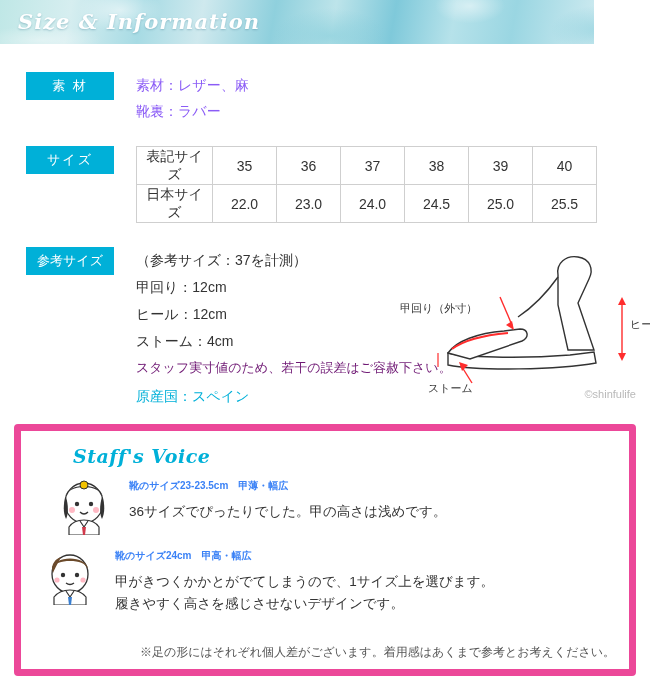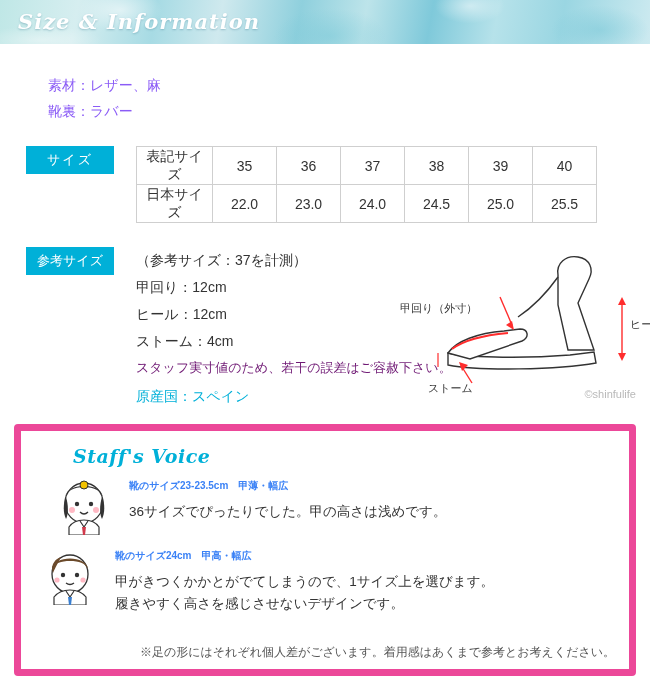--- a/index.html
+++ b/index.html
@@ -10,21 +10,21 @@
     background: #ffffff;
     color: #333333;
     position: relative;
     overflow: hidden;
     font-size: 13px;
   }
 
   
   .header {
     position: relative;
-    width: 650px; height: 44px;
+    width: 594px; height: 44px;
     background: linear-gradient(100deg,#bfe7e6 0%, #d6eef0 12%, #a7dbe4 24%, #cfe9ee 34%,
                 #8fd0dd 46%, #bde4ea 56%, #7fc9da 66%, #b6e2ea 76%, #9ad6e2 86%, #cdeaf0 100%);
     overflow: hidden;
   }
   .header:before {
     content:"";
     position:absolute; inset:0;
     background:
       radial-gradient(ellipse 60px 30px at 120px 10px, rgba(255,255,255,.55), transparent 70%),
       radial-gradient(ellipse 80px 40px at 330px 36px, rgba(120,200,215,.5), transparent 70%),
@@ -141,20 +141,21 @@
   .avatar { width: 58px; height: 58px; flex: 0 0 58px; }
 </style>
 </head>
 <body>
 
 <div class="header">
   <div class="header-title">Size &amp; Information</div>
 </div>
 
 <div class="section sec-material">
+  <div class="chip">素 材</div>
   <div class="sec-body">
     <div class="mat-line">素材：レザー、麻</div>
     <div class="mat-line">靴裏：ラバー</div>
   </div>
 </div>
 
 <div class="section sec-size">
   <div class="chip">サイズ</div>
   <table class="size-table">
     <tbody>

